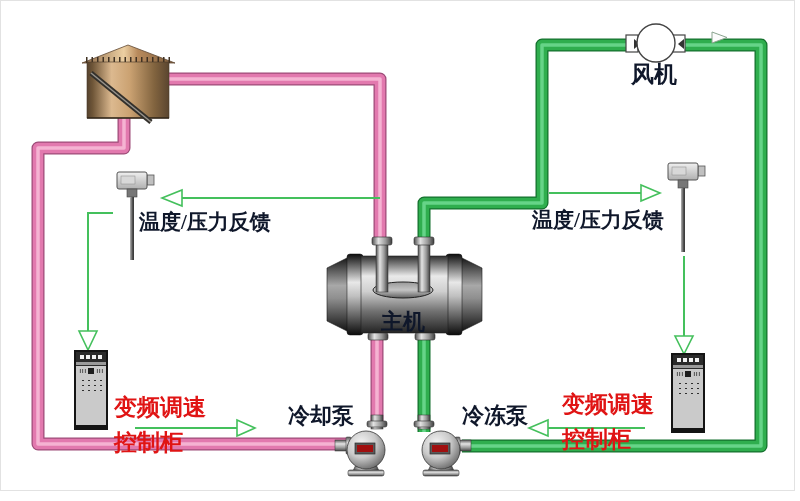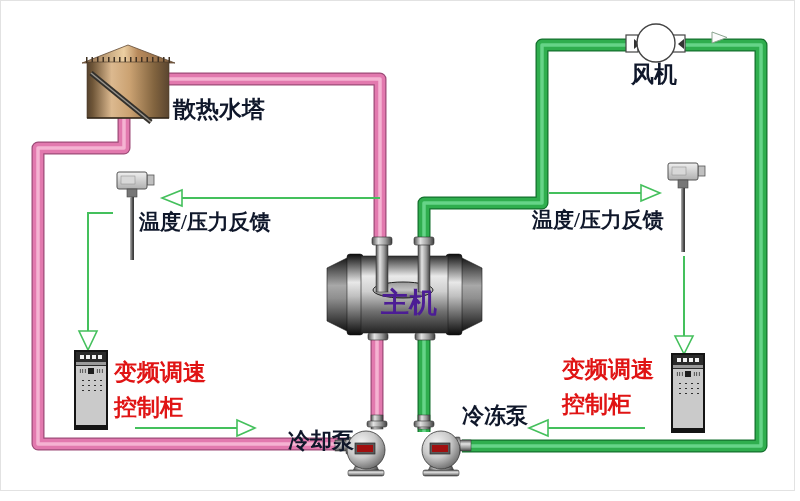--- a/index.html
+++ b/index.html
@@ -1,21 +1,21 @@
 <!DOCTYPE html>
 <html><head>
 <meta charset="utf-8">
 <style>
   html,body{margin:0;padding:0;background:#fff;}
   #canvas{position:relative;width:800px;height:501px;background:#fff;overflow:hidden;
           font-family:"Liberation Serif",serif;}
   #pipes-svg{position:absolute;left:0;top:0;}
   .frame{position:absolute;left:0;top:0;width:793px;height:489px;border:1px solid #e2e2e2;pointer-events:none;}
   .lbl{position:absolute;font-weight:bold;color:#0f172a;white-space:nowrap;line-height:1.1;}
-  .lbl.red{color:#e01414;}
+  .lbl.red{color:#e01414;margin-top:35px;}
   
   .cabinet{position:absolute;width:34px;height:80px;background:#cacaca;border:2px solid #141414;box-sizing:border-box;}
   .cab-top{height:9px;background:#2b2b2b;display:flex;align-items:center;justify-content:center;gap:2px;}
   .cab-top i{width:4px;height:4px;background:#f4f4f4;display:block;}
   .cab-divider{height:3px;background:#9a9a9a;border-top:1px solid #2b2b2b;border-bottom:1px solid #2b2b2b;}
   .cab-panel{height:10px;display:flex;align-items:center;justify-content:center;gap:2px;}
   .cab-panel .blk{width:6px;height:6px;background:#1d1d1d;display:block;}
   .cab-panel .dotline{width:7px;height:4px;display:block;
       background-image:radial-gradient(#333 0.7px, transparent 0.9px);background-size:2.5px 2px;}
   .cab-dots{height:15px;margin:1px 3px;
@@ -231,26 +231,25 @@
   <div class="cab-divider"></div>
   <div class="cab-panel">
         <span class="dotline"></span>
         <span class="blk"></span>
         <span class="dotline"></span>
       </div>
   <div class="cab-dots"></div>
   <div class="cab-bottom"></div>
 </div>
 
-<div class="lbl" style="left:173px;top:97px;font-size:23px;">散热水塔</div>
 <div class="lbl" style="left:631px;top:62px;font-size:23px;">风机</div>
 <div class="lbl" style="left:139px;top:211px;font-size:21px;">温度/压力反馈</div>
 <div class="lbl" style="left:532px;top:209px;font-size:21px;">温度/压力反馈</div>
-<div class="lbl" style="left:381px;top:288px;font-size:28px;color:#4c1d95;">主机</div>
+<div class="lbl" style="left:381px;top:310px;font-size:22px;color:#0f172a;">主机</div>
 <div class="lbl red" style="left:114px;top:360px;font-size:23px;">变频调速</div>
 <div class="lbl red" style="left:114px;top:395px;font-size:23px;">控制柜</div>
 <div class="lbl red" style="left:562px;top:357px;font-size:23px;">变频调速</div>
 <div class="lbl red" style="left:562px;top:392px;font-size:23px;">控制柜</div>
-<div class="lbl" style="left:288px;top:404px;font-size:22px;margin-top:25px;">冷却泵</div>
+<div class="lbl" style="left:288px;top:404px;font-size:22px;">冷却泵</div>
 <div class="lbl" style="left:439px;top:404px;font-size:22px;margin-left:23px;">冷冻泵</div>
 
 <div class="frame"></div>
 </div>
 
 </body></html>

